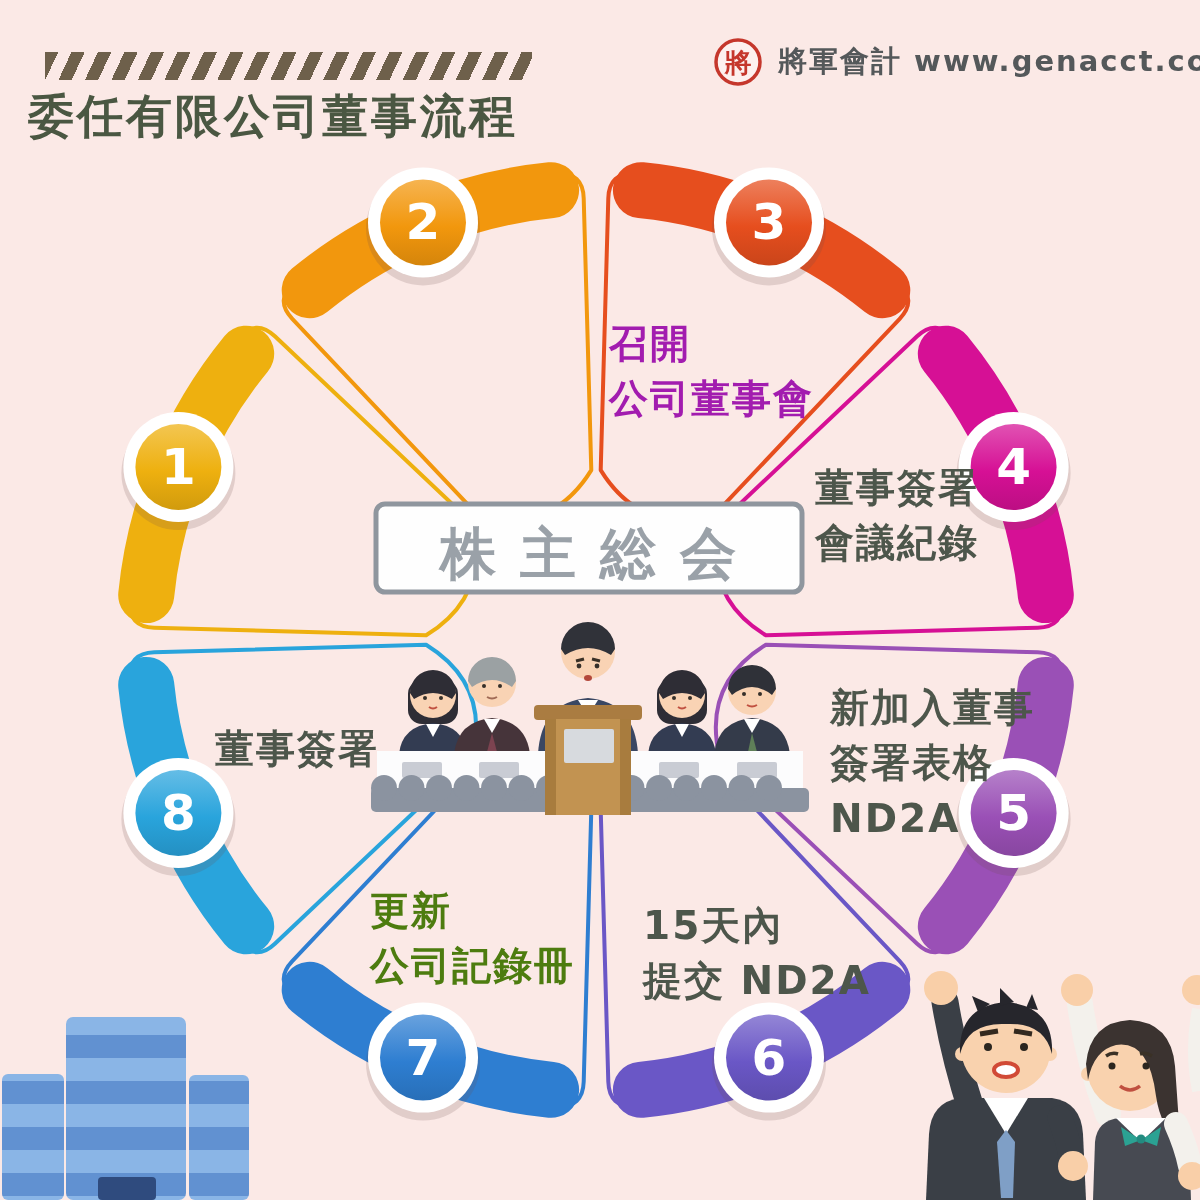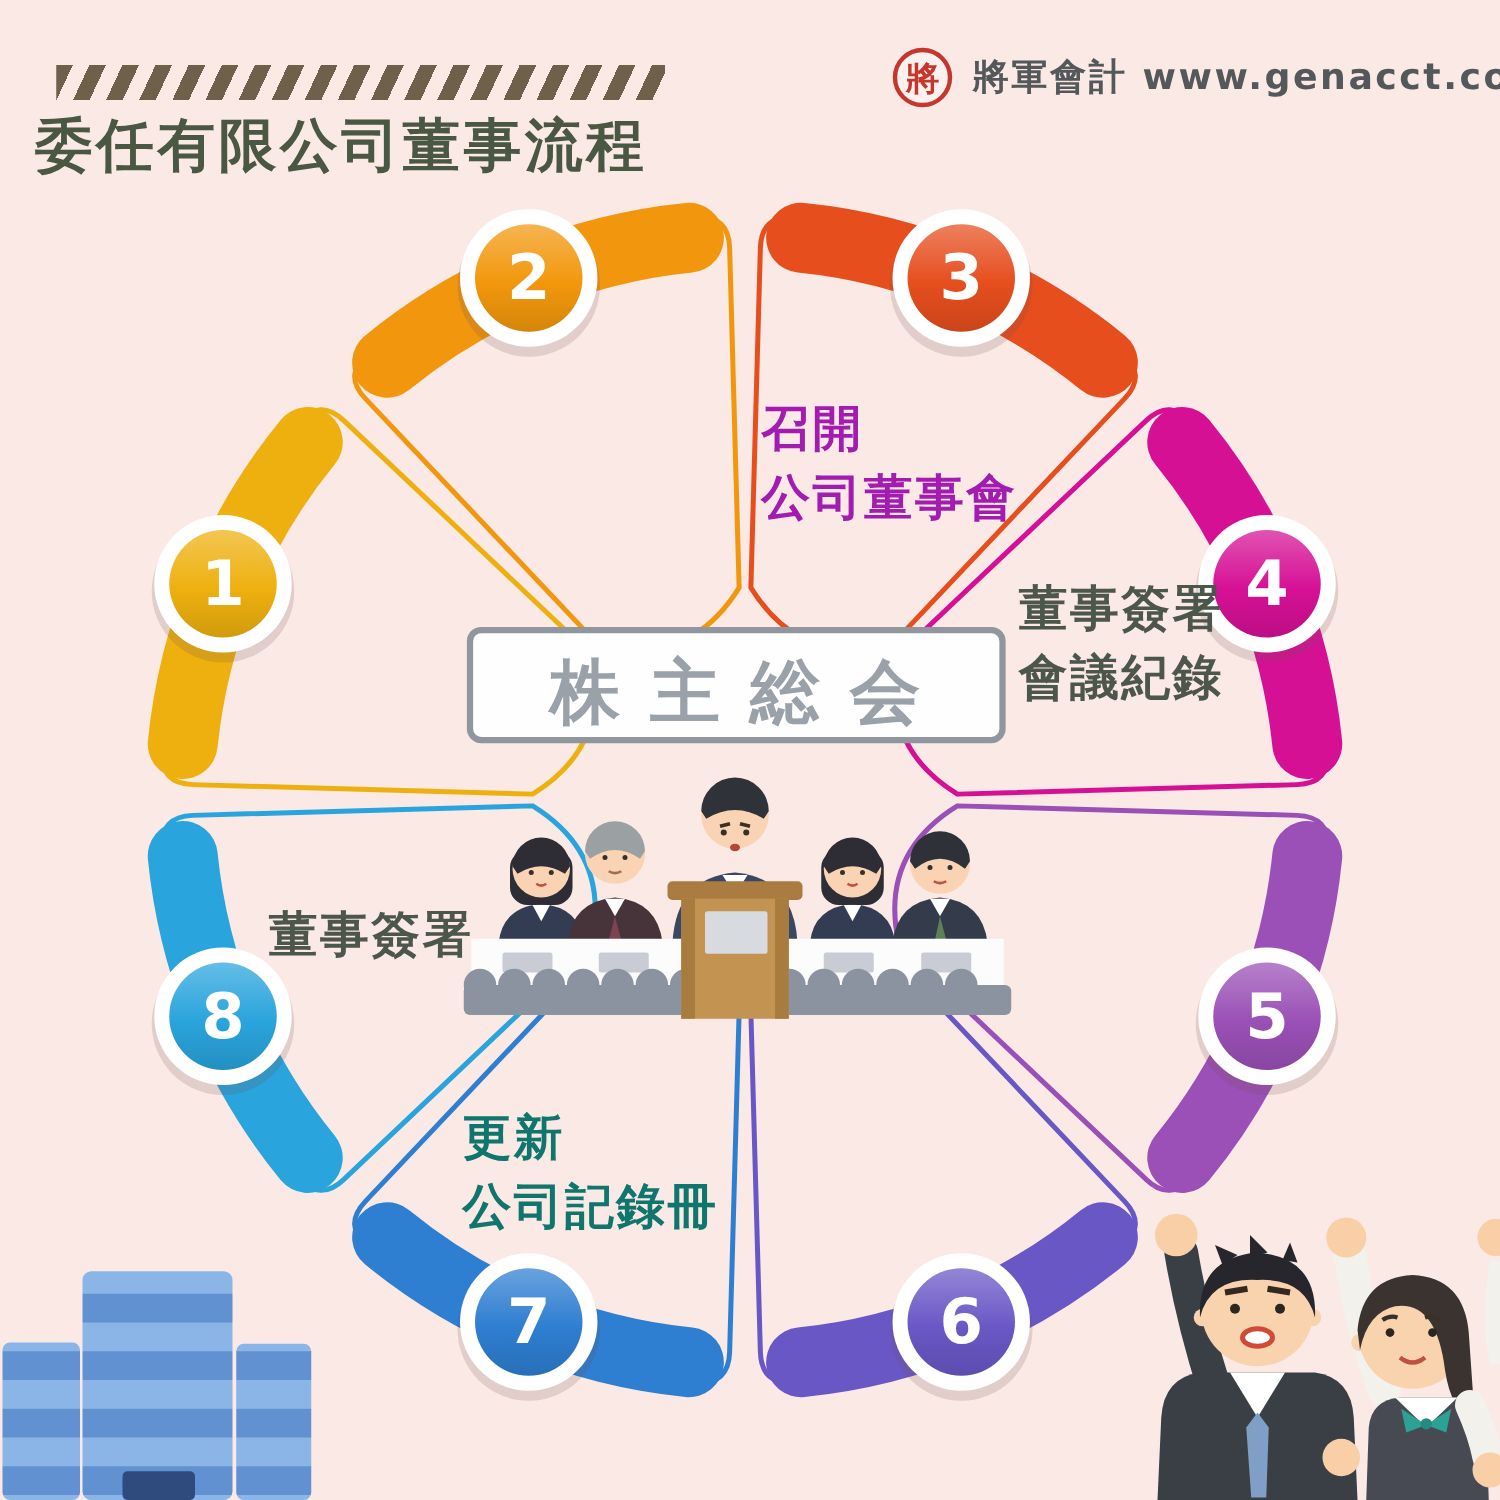--- a/index.html
+++ b/index.html
@@ -293,17 +293,22 @@
       <path d="M 1060 1118 Q 1068 1140 1071 1156" stroke="#3a3f46" stroke-width="25" fill="none" stroke-linecap="round"></path>
       <circle cx="1073" cy="1166" r="15" fill="#f9cfa8"></circle>
     </g>
   </svg>
 
   <div id="labels">
       <div class="step-label" style="left: 609px; top: 292px; color: #a21caf; margin-top: 24px;">召開
 公司董事會</div>
       <div class="step-label" style="left: 815px; top: 460px; color: rgb(77, 86, 75);">董事簽署
 會議紀錄</div>
-      <div class="step-label" style="left: 370px; top: 883px; color: #0f766e;">更新
+      <div class="step-label" style="left: 830px; top: 680px; color: rgb(77, 86, 75);">新加入董事
+簽署表格
+ND2A</div>
+      <div class="step-label" style="left: 643px; top: 898px; color: rgb(77, 86, 75);">15天內
+提交 ND2A</div>
+      <div class="step-label" style="left: 370px; top: 883px; color: #4d7c0f;">更新
 公司記錄冊</div>
       <div class="step-label" style="left: 215px; top: 721px; color: rgb(77, 86, 75);">董事簽署</div>
     </div>
 </div>
 
 </body></html>

